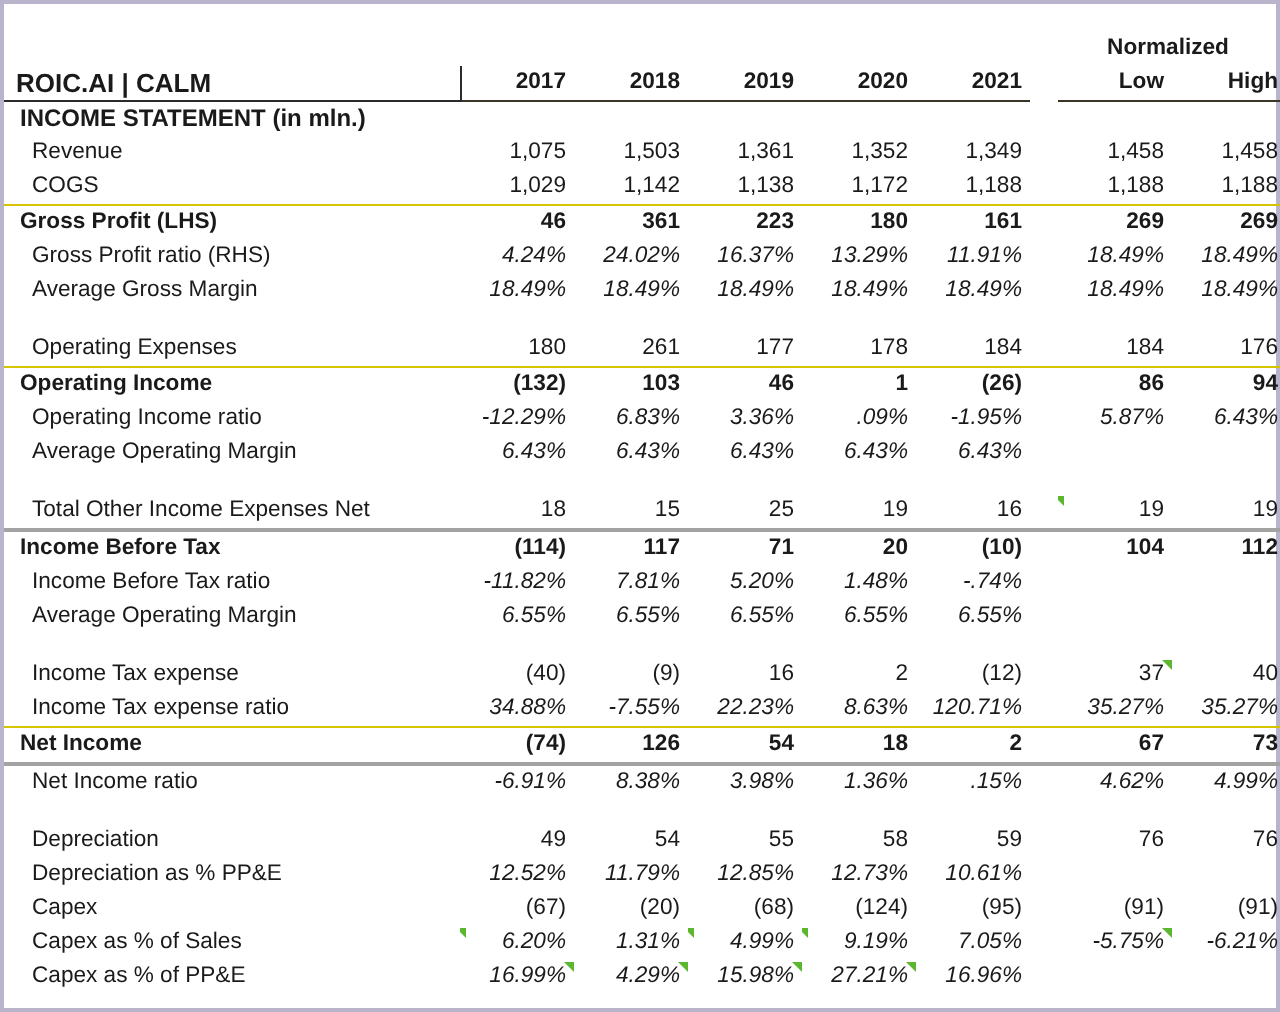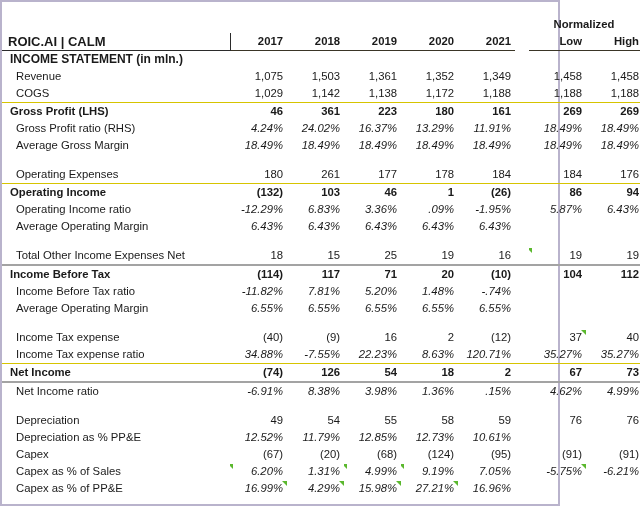--- a/index.html
+++ b/index.html
@@ -5,21 +5,21 @@
   html,body{margin:0;padding:0;}
   body{
     width:640px;height:506px;
     background:#ffffff;
     font-family:"Liberation Sans","DejaVu Sans",sans-serif;
     color:#1a1a1a;
     overflow:hidden;
   }
   #sheet{
     position:relative;
-    width:560px;height:506px;
+    width:640px;height:506px;
     box-sizing:border-box;
     border-left:2px solid #b9b3cc;
     border-right:2px solid #b9b3cc;
     border-top:2px solid #b9b3cc;
     border-bottom:2px solid #b9b3cc;
     background:#fff;
   }
   table{
     border-collapse:collapse;
     table-layout:fixed;

